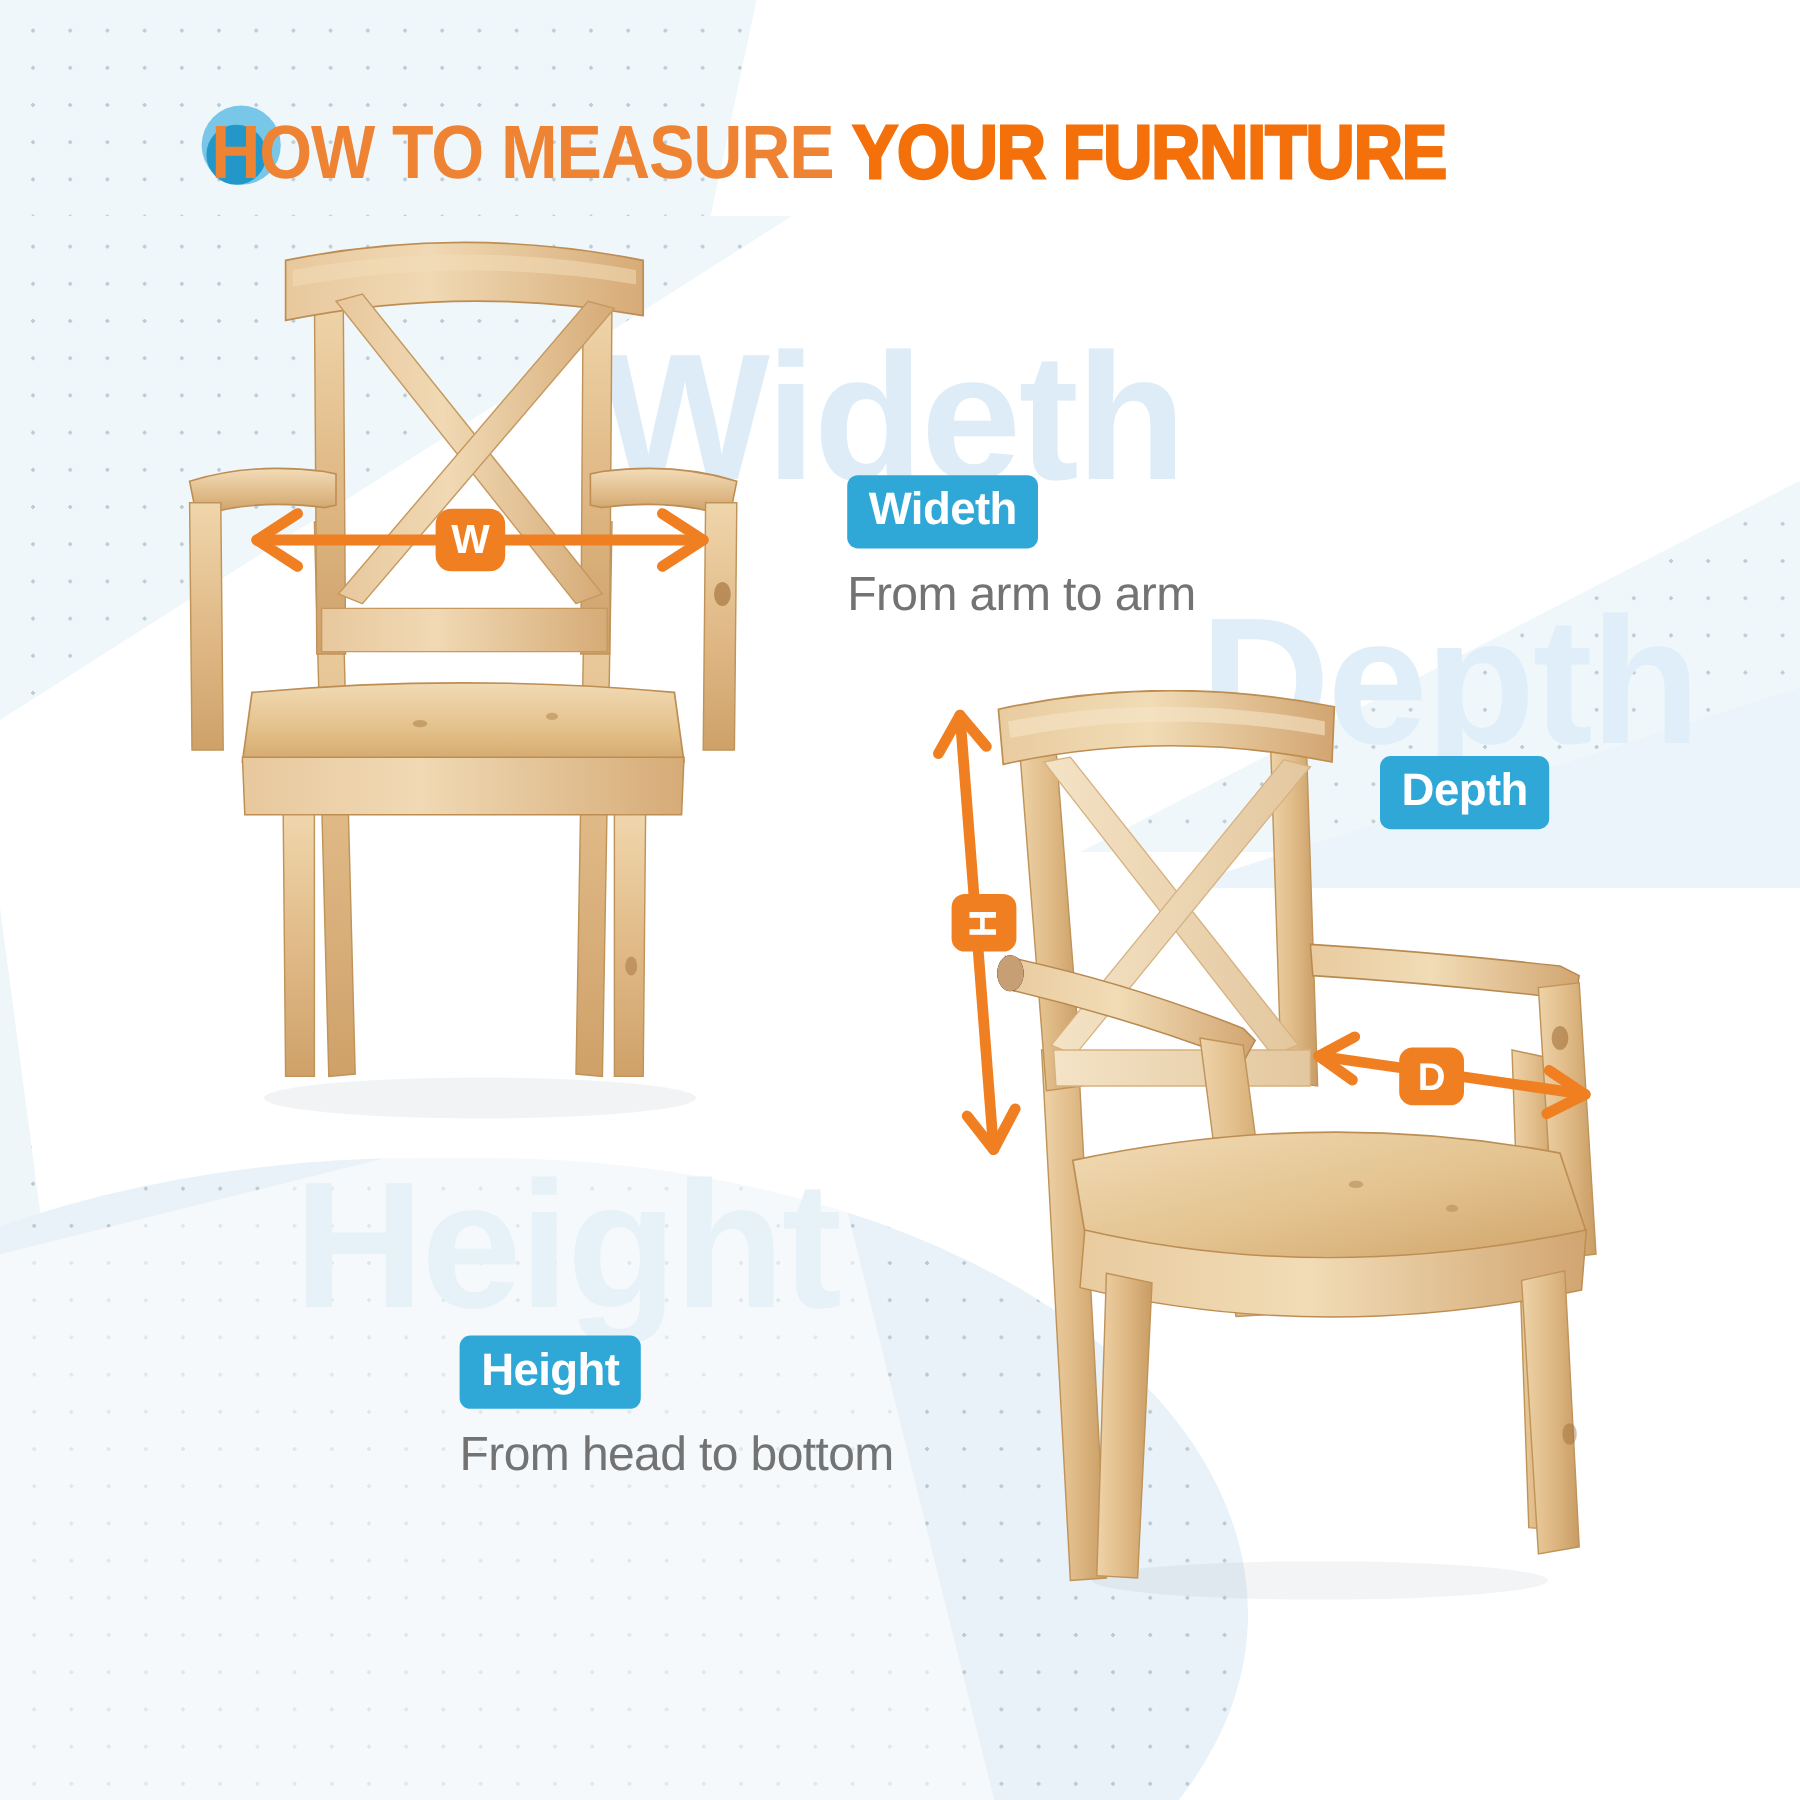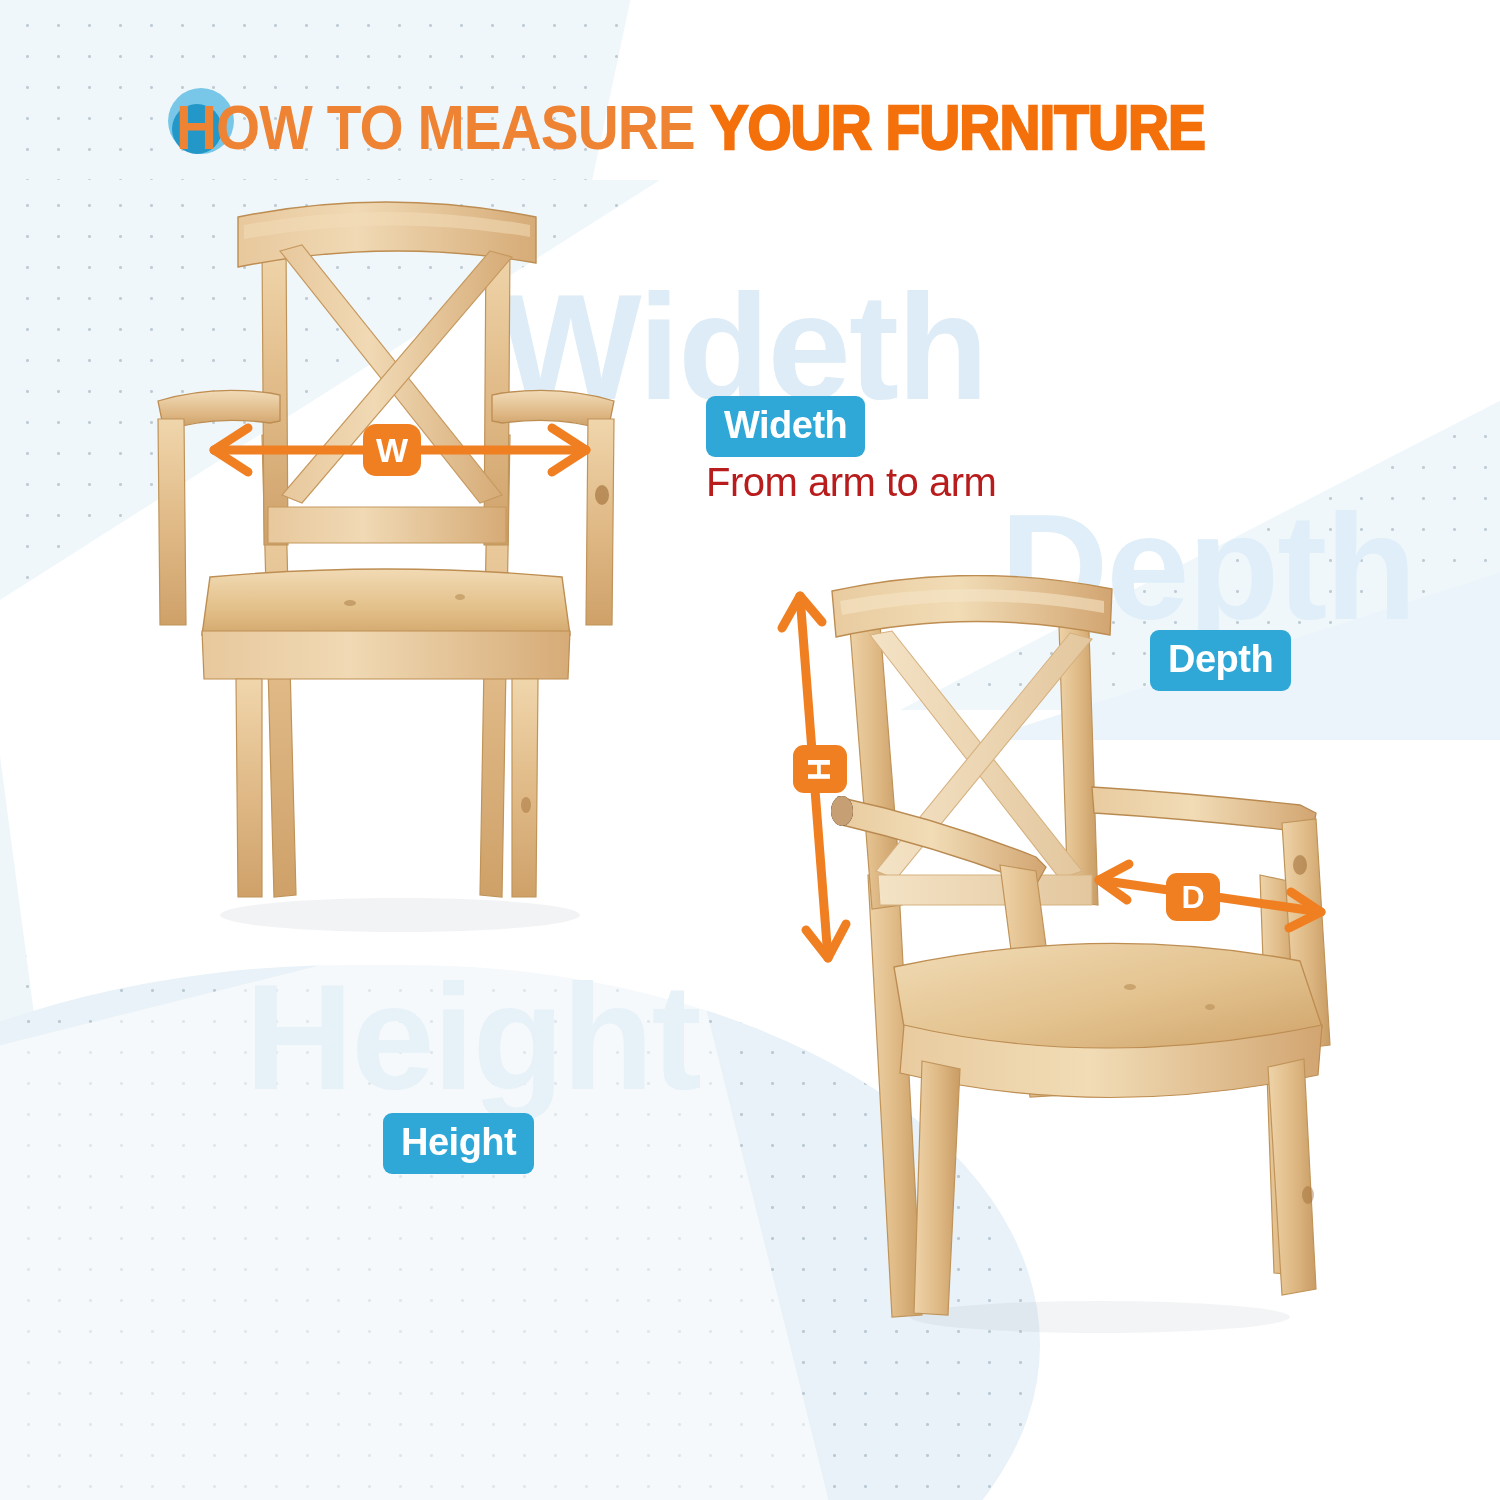--- a/index.html
+++ b/index.html
@@ -63,21 +63,21 @@
     transform:scaleX(.90);transform-origin:left top;}
   .title .t1{color:#ef8334;font-weight:bold;letter-spacing:-1px;}
   .title .t2{color:#f4700a;font-weight:bold;letter-spacing:-1px;
     -webkit-text-stroke:2.4px #f4700a;}
 
   
   .lblock{position:absolute;}
   .badge{display:inline-block;background:#2fa8d8;color:#ffffff;font-weight:bold;
     font-size:38px;line-height:1;padding:10px 18px 13px 18px;border-radius:9px;
     letter-spacing:-.5px;}
-  .sub{display:block;margin-top:3px;font-size:40px;color:#b91c1c;letter-spacing:-.5px;}
+  .sub{display:block;margin-top:16px;font-size:40px;color:#737373;letter-spacing:-.5px;}
   .lb-width{left:706px;top:396px;}
   .lb-depth{left:1150px;top:630px;}
   .lb-height{left:383px;top:1113px;}
 
   
   .arrow-svg{position:absolute;overflow:visible;}
   .dim-badge{position:absolute;background:#f07f22;color:#ffffff;font-weight:bold;
     display:flex;align-items:center;justify-content:center;border-radius:11px;}
   .db-w{left:363px;top:424px;width:58px;height:52px;font-size:34px;border-radius:13px;}
   .db-h{left:793px;top:745px;width:54px;height:48px;font-size:32px;border-radius:11px;}
@@ -275,15 +275,16 @@
   <div class="dim-badge db-d">
     <span>D</span>
   </div>
 
   <div class="lblock lb-depth">
     <span class="badge">Depth</span>
   </div>
 
   <div class="lblock lb-height">
     <span class="badge">Height</span>
+    <span class="sub">From head to bottom</span>
   </div>
 
 </div>
 
 </body></html>

